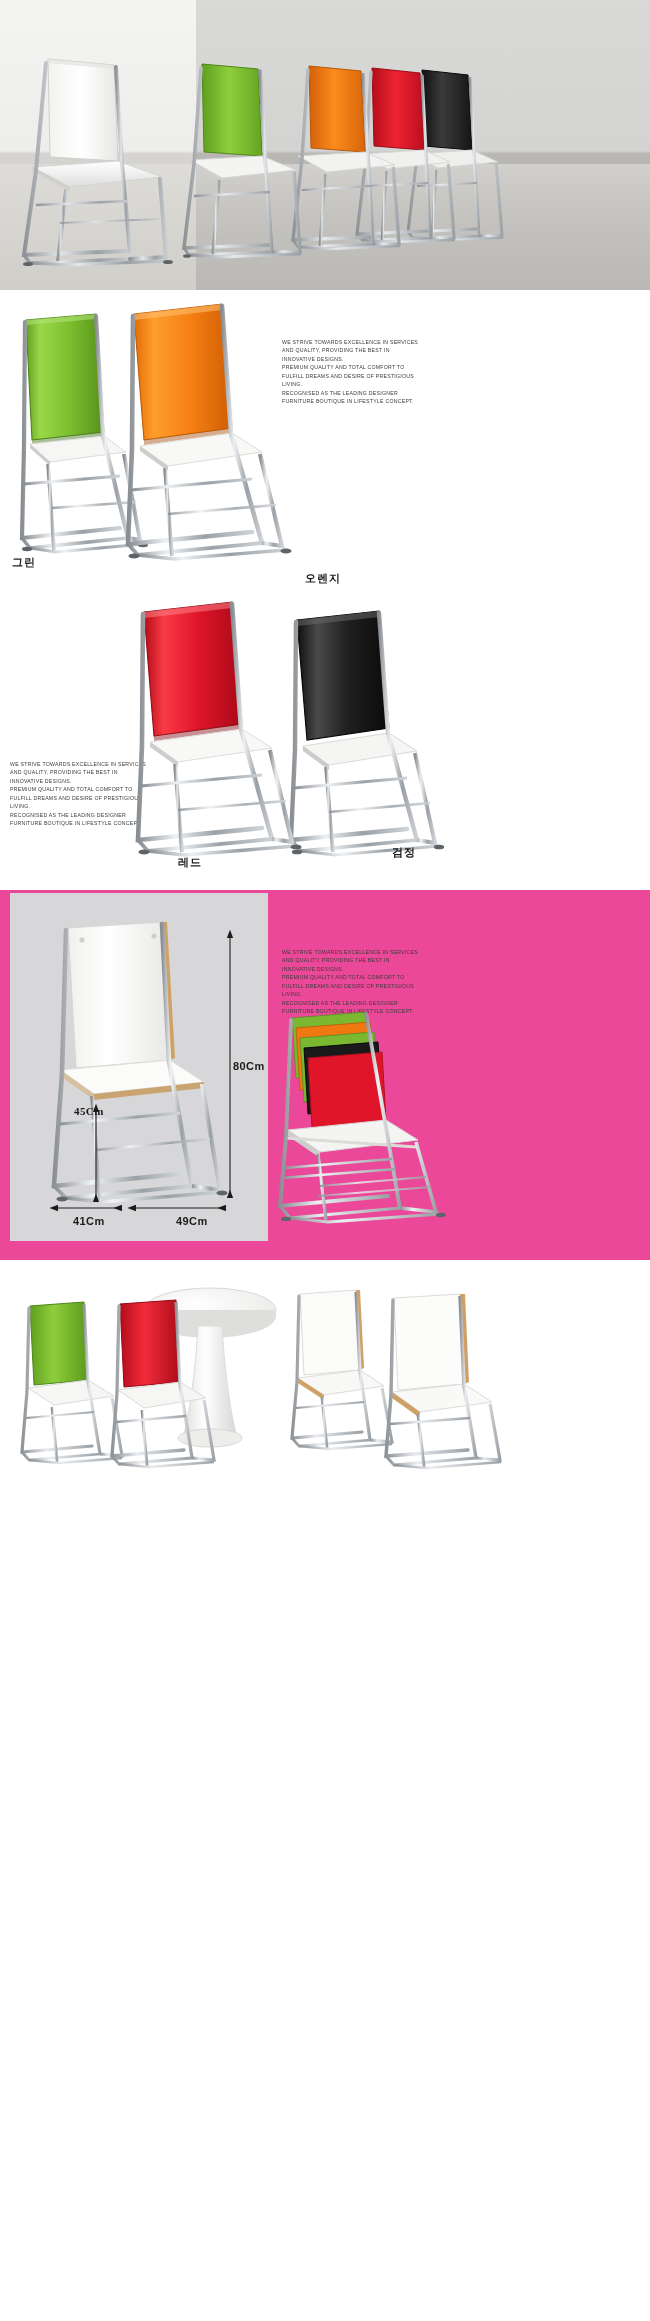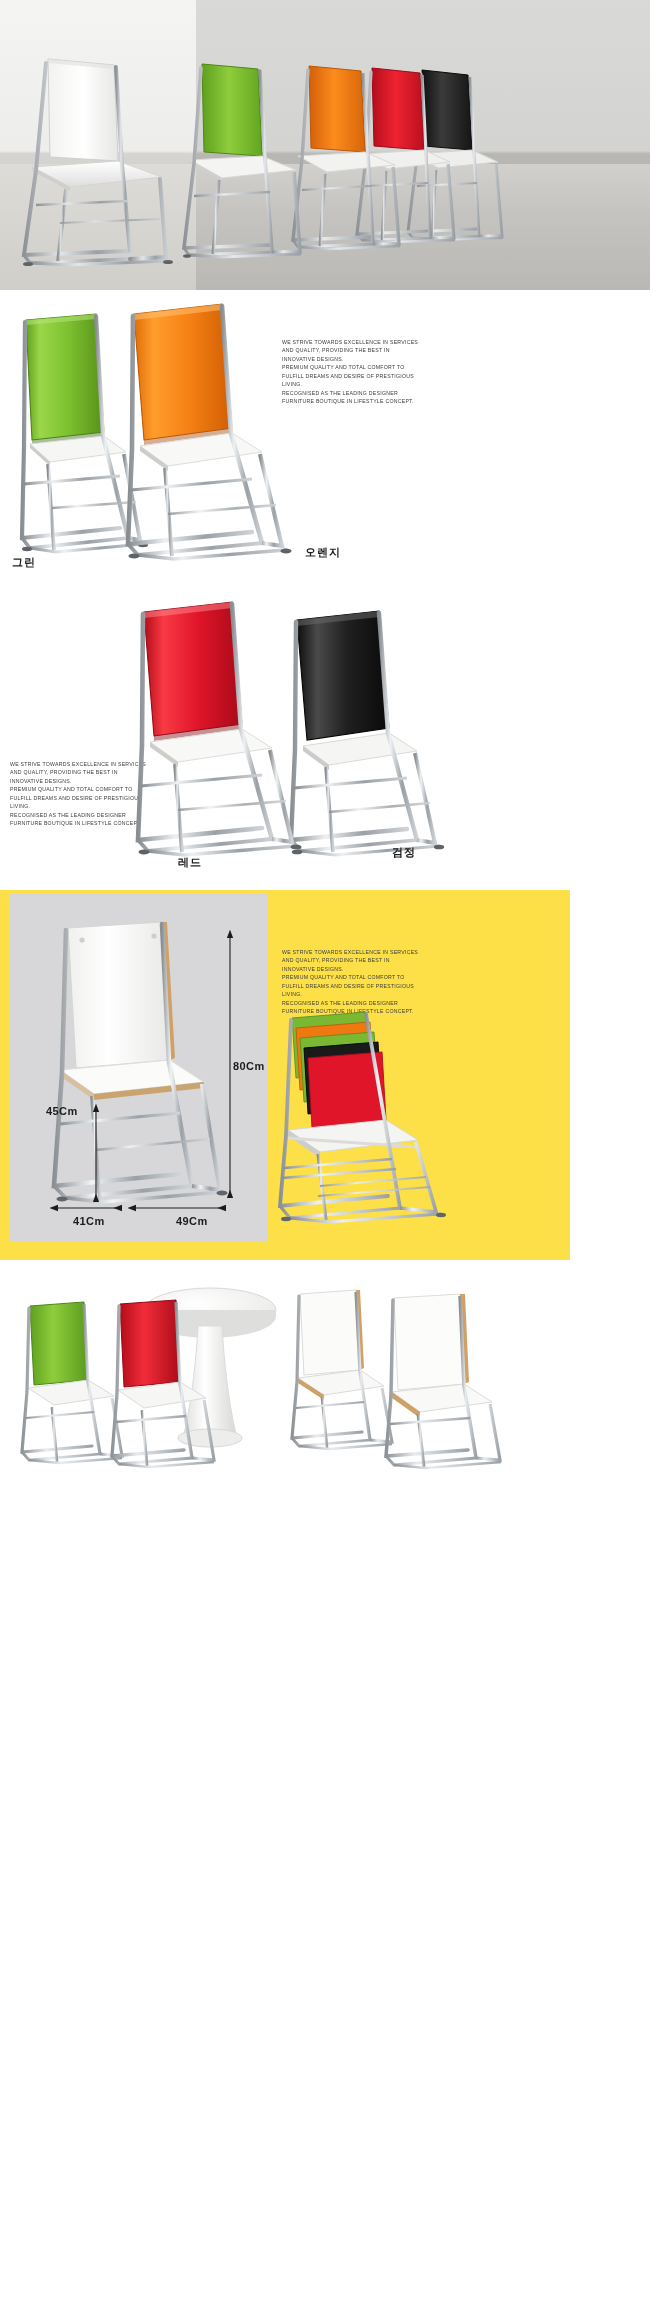--- a/index.html
+++ b/index.html
@@ -42,21 +42,21 @@
   
   .sec-go {
     position:relative; width:650px; height:300px; background:#ffffff;
   }
   
   .sec-rb {
     position:relative; width:527px; height:300px; background:#ffffff;padding-left:29px;
   }
   
   .sec-dim {
-    position:relative; width:570px; height:370px; background:#fde047;
+    position:relative; width:650px; height:370px; background:#ec4899;
   }
   .dim-panel {
     position:absolute; left:10px; top:3px; width:258px; height:348px;
     background:#d7d7d9;
   }
   
   .sec-scene {
     position:relative; width:650px; height:230px; background:#ffffff;
   }
 
@@ -302,21 +302,21 @@
         <path d="M55 168 L62 256" fill="none" stroke="url(#chr3)" stroke-width="3.8"></path>
         <path d="M28 255 L64 259 L176 250" fill="none" stroke="url(#chr3)" stroke-width="3.4" stroke-linecap="round"></path>
         <path d="M21 190 L142 179" fill="none" stroke="url(#chr3)" stroke-width="3"></path>
         <path d="M58 214 L166 205" fill="none" stroke="url(#chr3)" stroke-width="2.6" opacity=".85"></path>
         <ellipse cx="24" cy="256" rx="5.5" ry="2.4" fill="#5f6368"></ellipse>
         <ellipse cx="176" cy="251" rx="5.5" ry="2.4" fill="#5f6368"></ellipse>
       </svg>
     </div>
 
     <div class="cap" style="left:12px; top:265px;">그린</div>
-    <div class="cap" style="left:305px; top:255px;">오렌지</div>
+    <div class="cap" style="left:305px; top:281px;">오렌지</div>
   </section>
 
   <section class="sec-rb">
 
     <div class="blurb" style="left:10px; top:170px;">WE STRIVE TOWARDS EXCELLENCE IN SERVICES AND QUALITY, PROVIDING THE BEST IN INNOVATIVE DESIGNS.
 PREMIUM QUALITY AND TOTAL COMFORT TO FULFILL DREAMS AND DESIRE OF PRESTIGIOUS LIVING.
 RECOGNISED AS THE LEADING DESIGNER FURNITURE BOUTIQUE IN LIFESTYLE CONCEPT.</div>
 
     <div class="chair" style="left:120px; top:8px; z-index:5;">
       <svg width="215" height="272" viewBox="0 0 215 272">
@@ -421,21 +421,21 @@
         <ellipse cx="200" cy="281" rx="5.5" ry="2.4" fill="#60656a"></ellipse>
 
         <line x1="208" y1="22" x2="208" y2="282" stroke="#1c1c1c" stroke-width="1.1" marker-start="url(#ar)" marker-end="url(#ar)"></line>
         <line x1="74" y1="196" x2="74" y2="286" stroke="#1c1c1c" stroke-width="1.1" marker-start="url(#ar)" marker-end="url(#ar)"></line>
         <line x1="32" y1="296" x2="96" y2="296" stroke="#1c1c1c" stroke-width="1.1" marker-start="url(#ar)" marker-end="url(#ar)"></line>
         <line x1="110" y1="296" x2="200" y2="296" stroke="#1c1c1c" stroke-width="1.1" marker-start="url(#ar)" marker-end="url(#ar)"></line>
       </svg>
     </div>
 
     <div class="dimlab" style="left:233px; top:170px;">80Cm</div>
-    <div class="dimlab" style="left:46px; top:215px;">45Cm</div>
+    <div class="dimlab" style="left:74px; top:215px;font-family:Liberation Serif, serif;">45Cm</div>
     <div class="dimlab" style="left:73px; top:325px;">41Cm</div>
     <div class="dimlab" style="left:176px; top:325px;">49Cm</div>
 
     <div class="blurb" style="left:282px; top:58px;">WE STRIVE TOWARDS EXCELLENCE IN SERVICES AND QUALITY, PROVIDING THE BEST IN INNOVATIVE DESIGNS.
 PREMIUM QUALITY AND TOTAL COMFORT TO FULFILL DREAMS AND DESIRE OF PRESTIGIOUS LIVING.
 RECOGNISED AS THE LEADING DESIGNER FURNITURE BOUTIQUE IN LIFESTYLE CONCEPT.</div>
 
     <div class="chair" style="left:258px; top:118px;">
       <svg width="215" height="235" viewBox="0 0 215 235">
         <defs>

